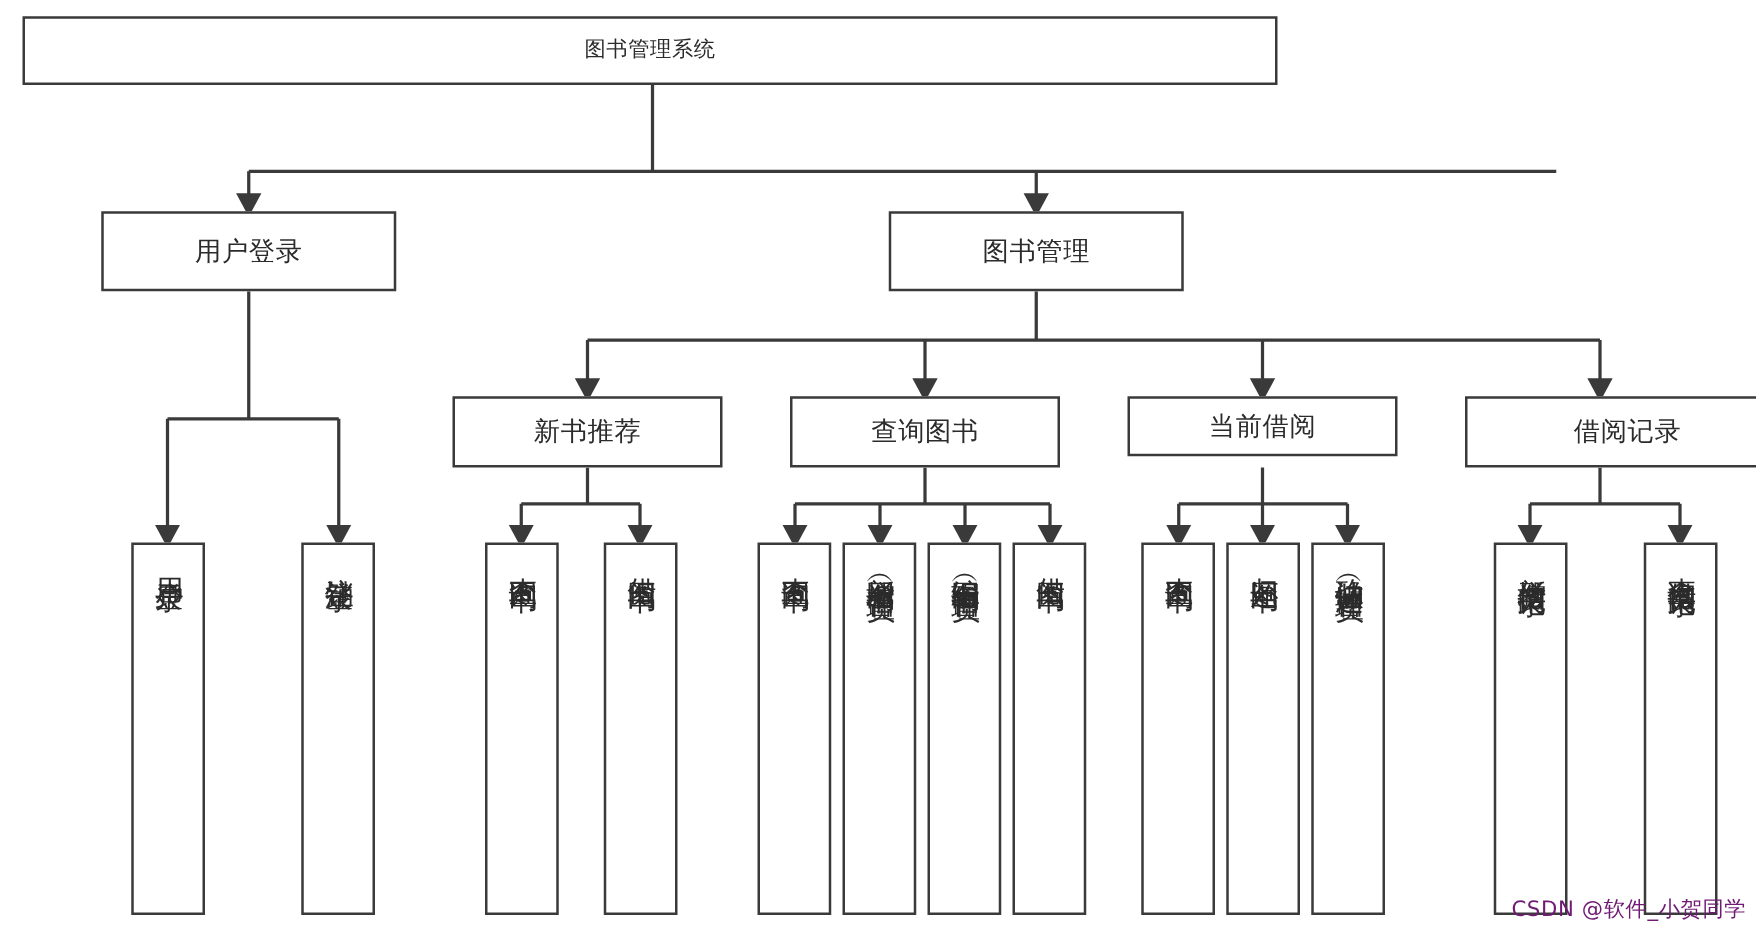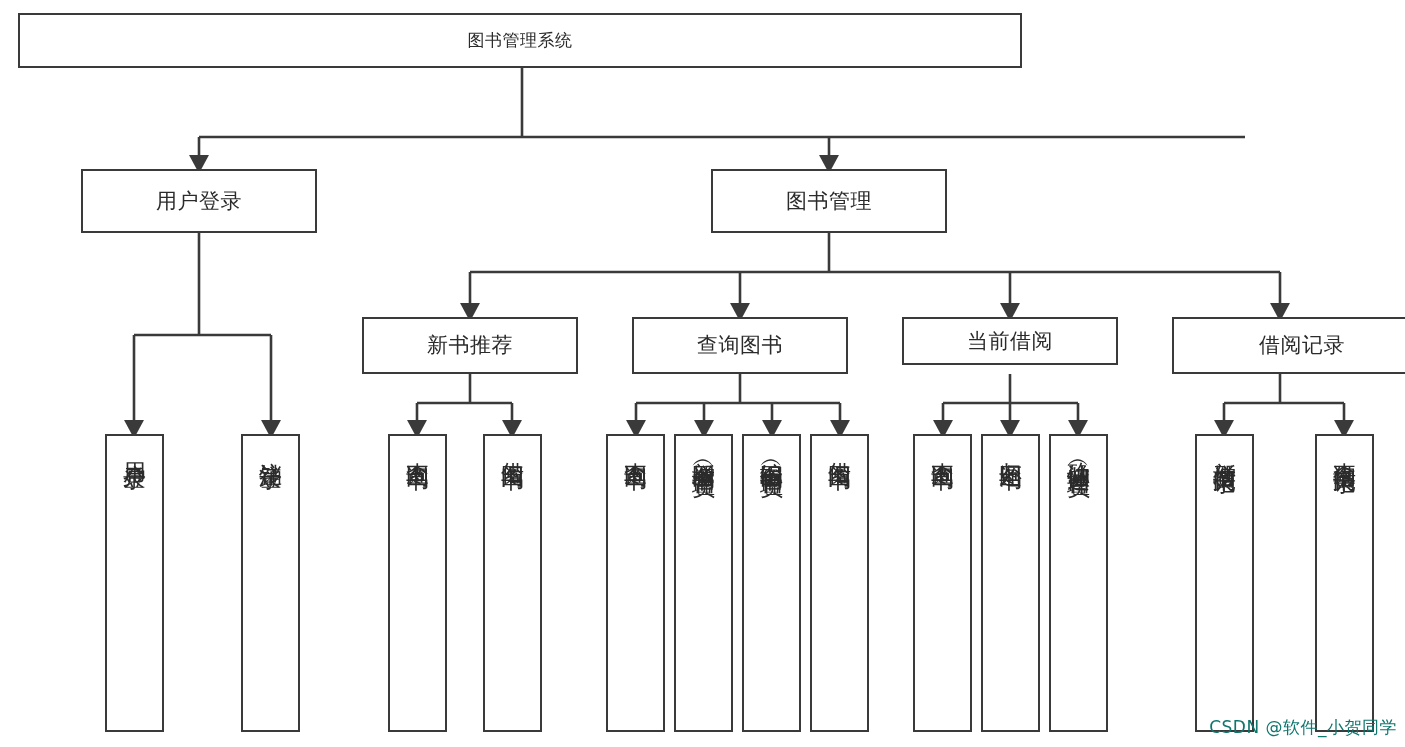--- a/index.html
+++ b/index.html
@@ -60,21 +60,21 @@
     font-size: 23px;
     letter-spacing: 2px;
     line-height: 1;
     white-space: nowrap;
   }
   .watermark {
     position: absolute;
     right: 8px;
     bottom: 8px;
     font-size: 17px;
-    color: #0f766e;
+    color: #701a75;
     white-space: nowrap;
     letter-spacing: 0.5px;
   }
 </style>
 </head>
 <body>
 
 <div id="canvas">
 
   <svg class="connectors" viewBox="0 0 1405 747">

